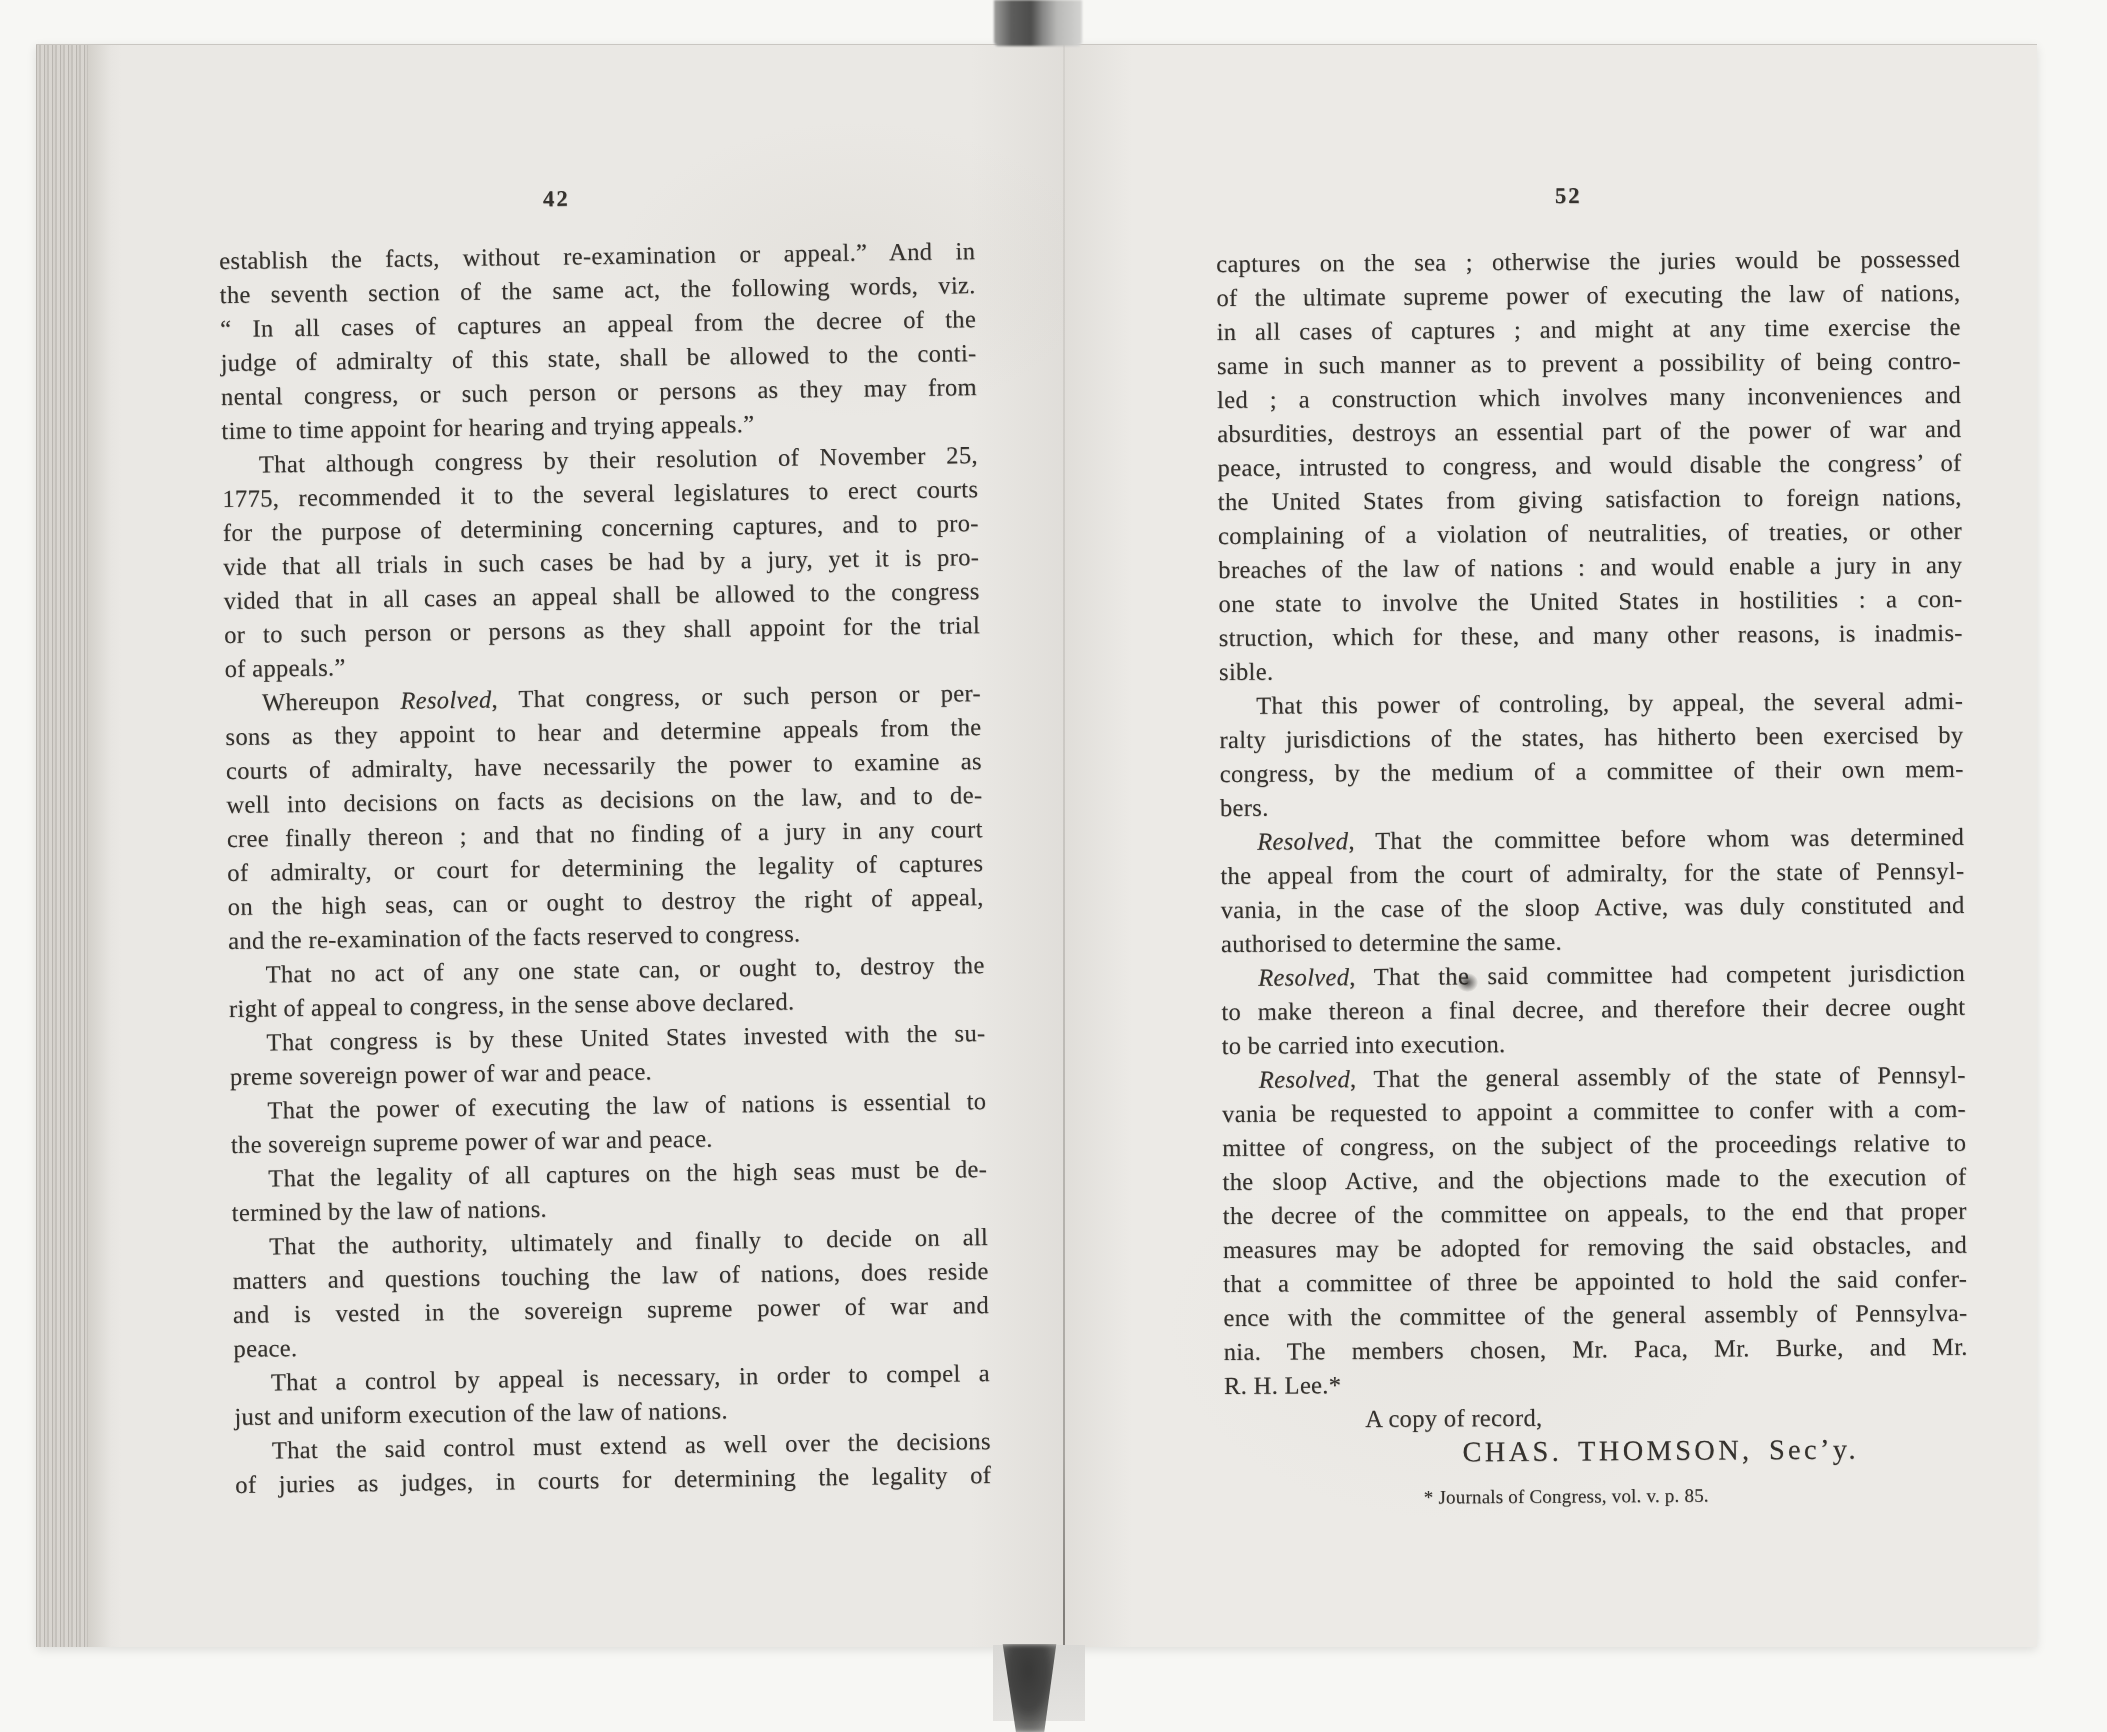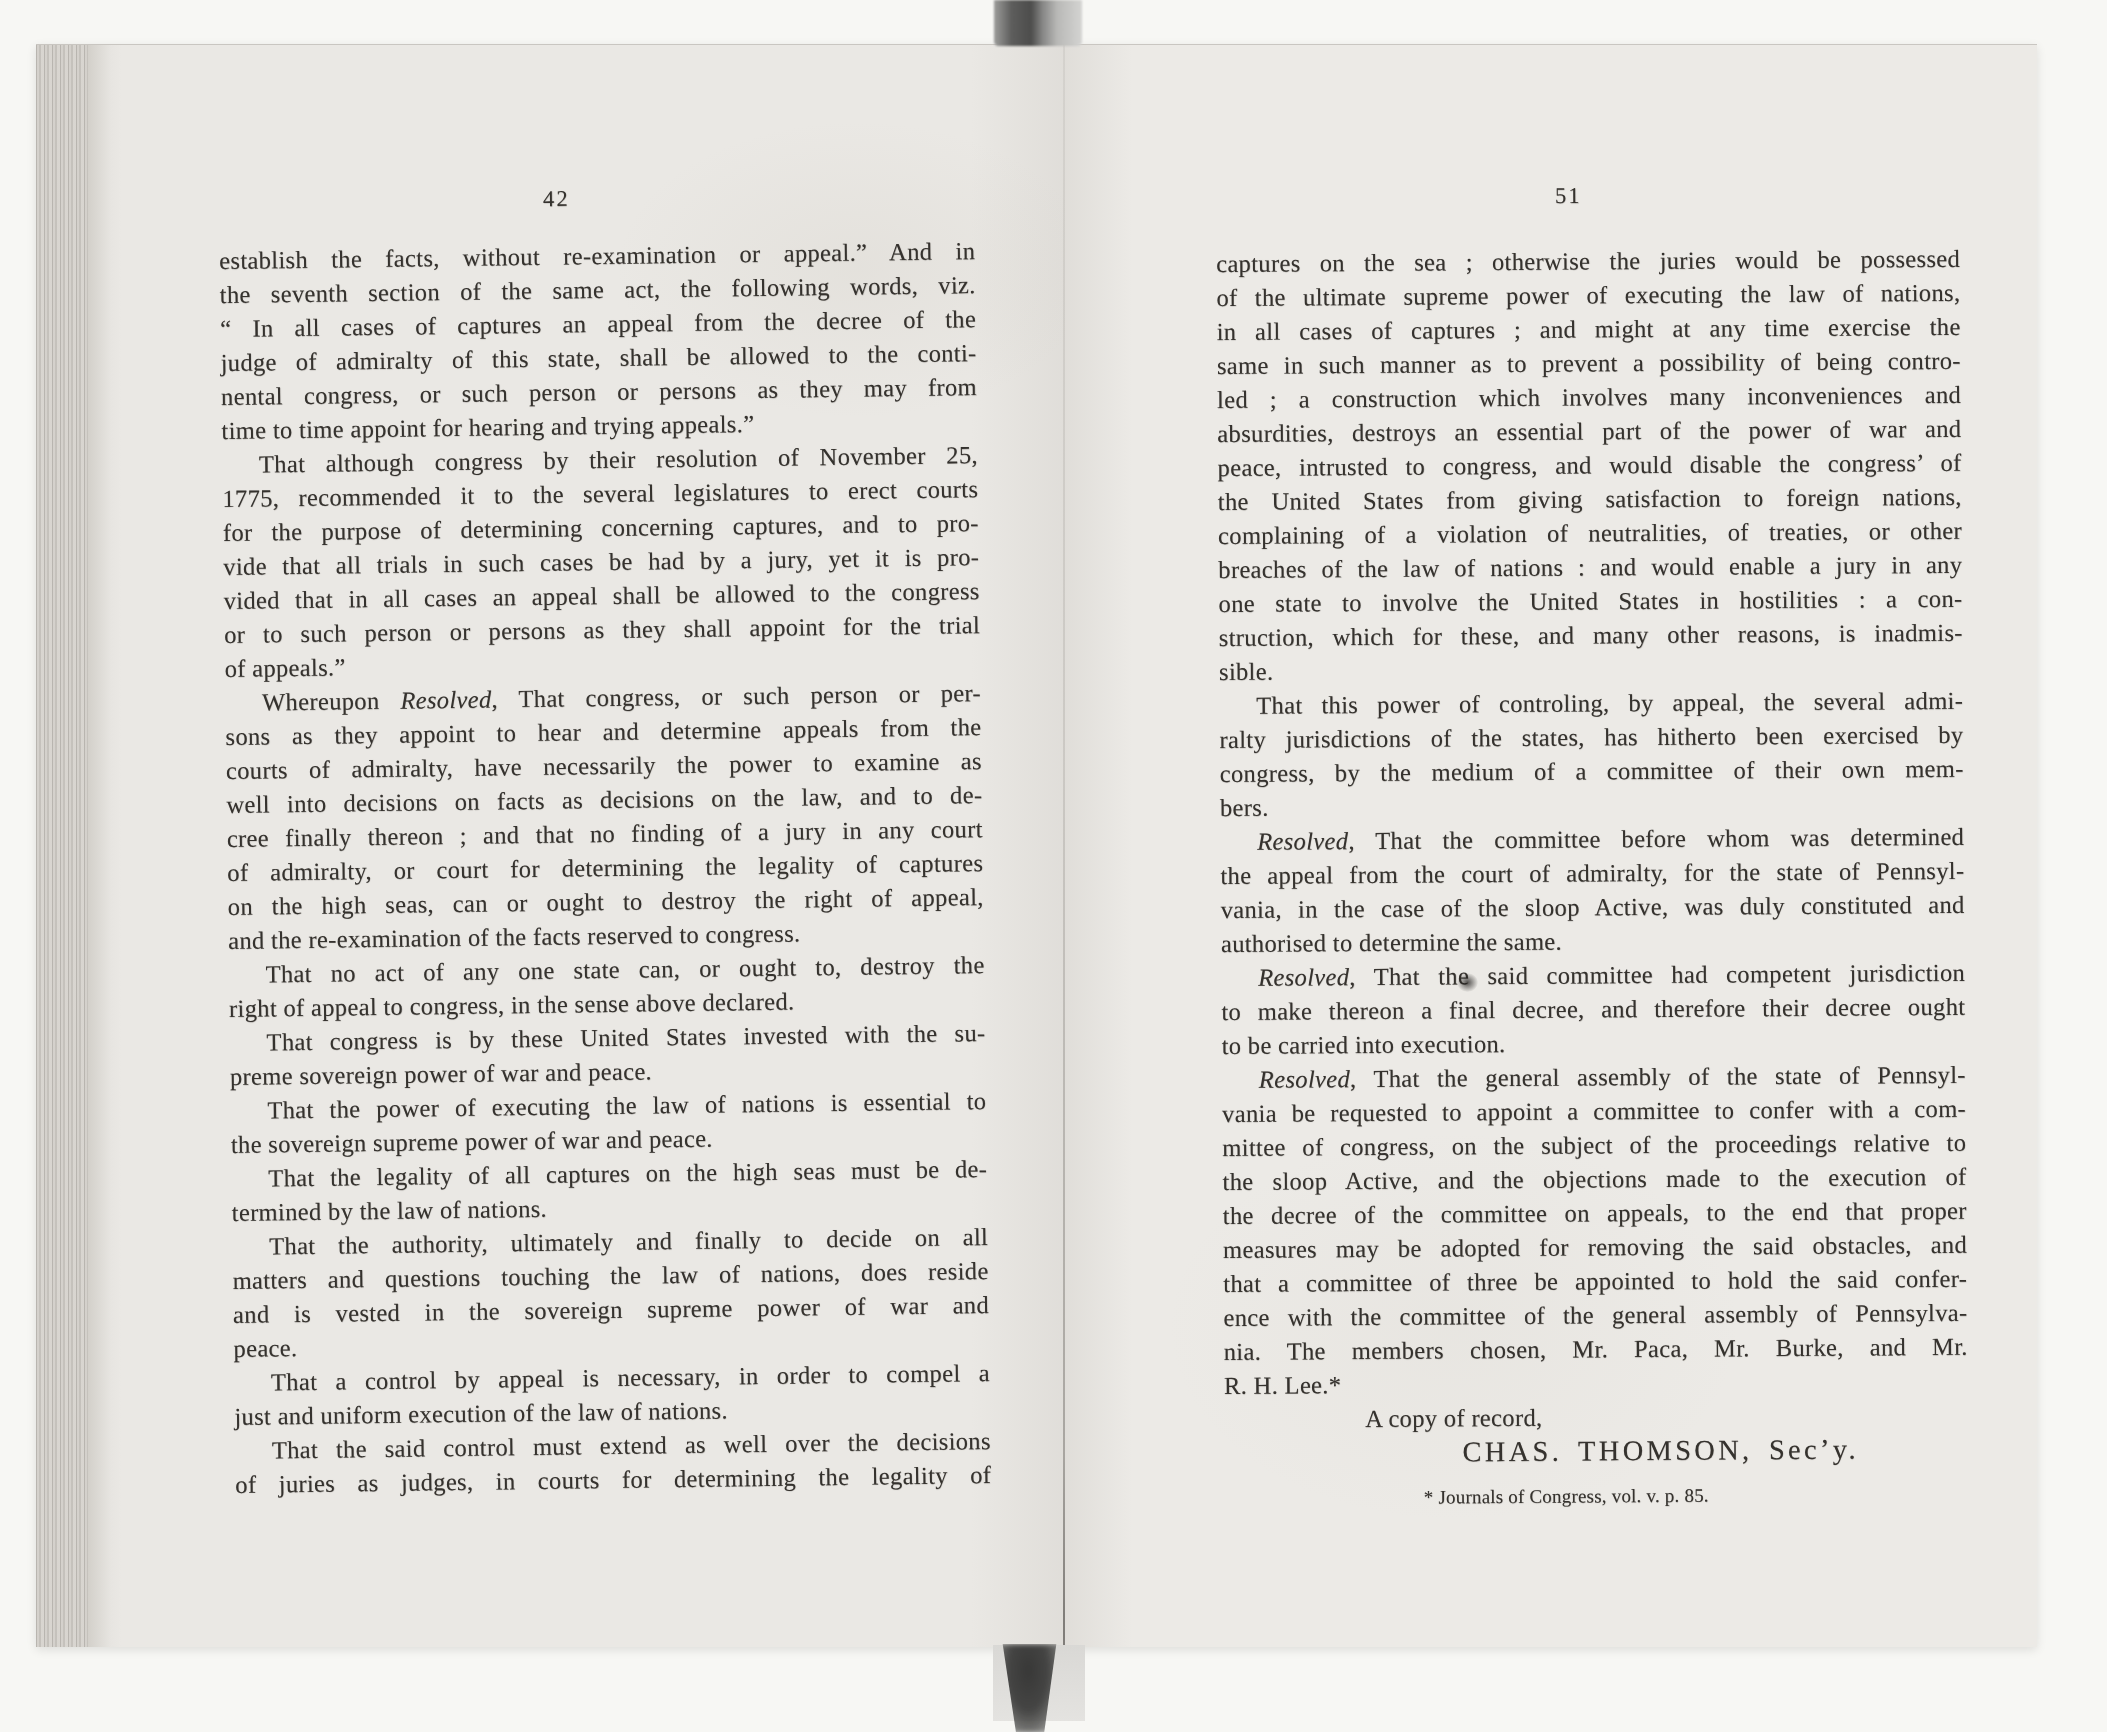--- a/index.html
+++ b/index.html
@@ -86,21 +86,21 @@
   }
   .line.para-end{text-align-last:left;}
   .line.indent{text-indent:37px;}
   .ital{font-style:italic;}
   .free-line{height:34px;line-height:34px;text-align:left;}
   .closing-copy{margin-left:141px;}
   .signature{margin-left:238px;font-size:28.5px;letter-spacing:3.3px;word-spacing:6px;}
   .footnote{margin-top:10.6px;margin-left:199px;font-size:19px;letter-spacing:0.2px;}
   .page-num{
     position:absolute;font-size:22.6px;color:var(--ink,#35322e);
-    letter-spacing:2px;text-shadow:0.3px 0.4px 0.7px rgba(52,48,44,.42);
+    letter-spacing:2px;text-shadow:0.3px 0.4px 0.7px rgba(52,48,44,.42);font-weight:bold;
   }
   #pn-left{left:543px;top:186px;transform:rotate(-0.75deg);}
   #pn-right{left:1555px;top:183px;transform:rotate(-0.4deg);}
   .ink-blot{
     position:absolute;left:1457px;top:973px;width:21px;height:18.6px;border-radius:50%;
     background:radial-gradient(ellipse, rgba(30,28,26,.75), rgba(30,28,26,0) 72%);
     filter:blur(0.7px);
   }
 </style>
 </head>
@@ -110,21 +110,21 @@
 
   <div class="book">
     <div class="edge-band"></div>
     <div class="edge-transition"></div>
     <div class="page-left"></div>
     <div class="page-right"></div>
     <div class="gutter"></div>
   </div>
 
   <div class="page-num" id="pn-left">42</div>
-  <div class="page-num" id="pn-right">51</div>
+  <div class="page-num" id="pn-right">52</div>
 
   <div class="text-block" id="text-left">
       <div class="line">establish the facts, without re-examination or appeal.”  And in</div>
       <div class="line">the seventh section of the same act, the following words, viz.</div>
       <div class="line">“ In all cases of captures an appeal from the decree of the</div>
       <div class="line">judge of admiralty of this state, shall be allowed to the conti-</div>
       <div class="line">nental congress, or such person or persons as they may from</div>
       <div class="line para-end">time to time appoint for hearing and trying appeals.”</div>
       <div class="line indent">That although congress by their resolution of November 25,</div>
       <div class="line">1775, recommended it to the several legislatures to erect courts</div>

